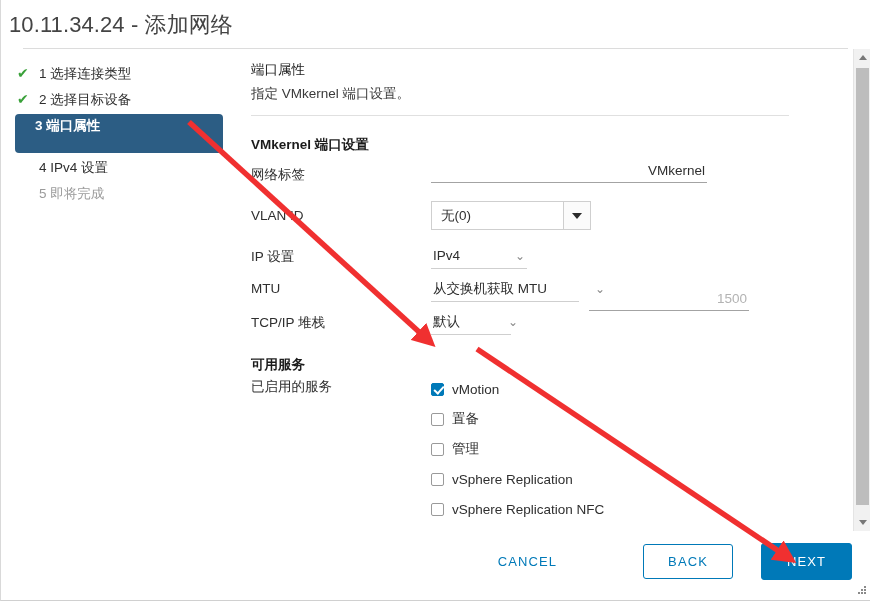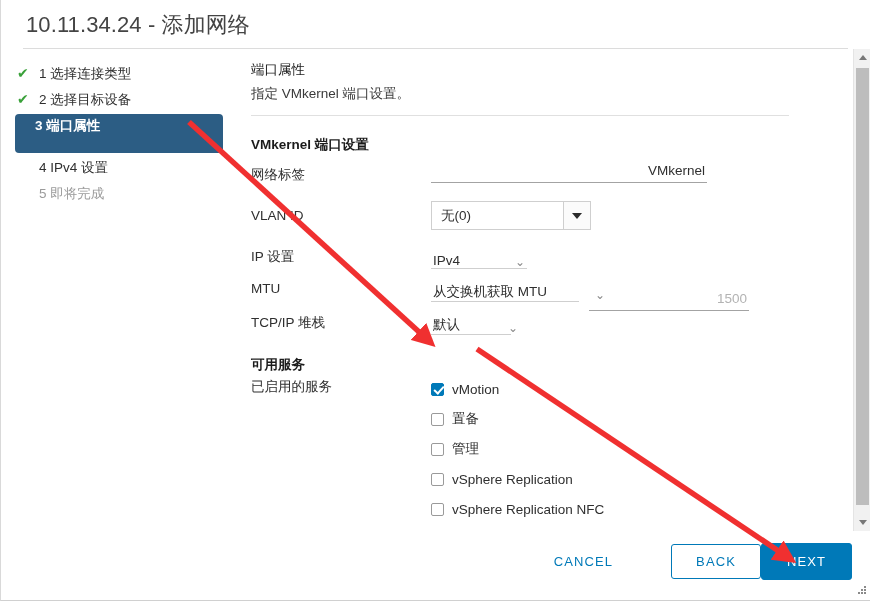--- a/index.html
+++ b/index.html
@@ -20,21 +20,21 @@
 
   
   .titlebar {
     position: absolute;
     left: 0; top: 0; right: 0;
     height: 48px;
     background: #ffffff;
   }
   .dlg-title {
     position: absolute;
-    left: 25px; top: 10px;
+    left: 8px; top: 10px;
     font-size: 22px;
     font-weight: 400;
     color: #444444;
     letter-spacing: 0.1px;
     white-space: nowrap;
   }
   .title-rule {
     position: absolute;
     left: 22px; right: 22px; top: 48px;
     height: 1px;
@@ -178,21 +178,21 @@
   .caret-down {
     width: 0; height: 0;
     border-left: 5px solid transparent;
     border-right: 5px solid transparent;
     border-top: 6px solid #2b2b2b;
   }
 
   
   .usel {
     display: inline-flex;
-    align-items: flex-end;
+    align-items: center;
     border-bottom: 1px solid #cfcfcf;
     height: 26px;
     padding: 0 2px 0 2px;
     gap: 48px;
   }
   .usel .sval {
     font-size: 13.5px;
     color: #2f2f2f;
     white-space: nowrap;
   }
@@ -296,21 +296,21 @@
     position: absolute;
     left: 0; right: 0; bottom: 0;
     height: 69px;
     background: #ffffff;
   }
   .btn-row {
     position: absolute;
     right: 18px; top: 12px;
     display: flex;
     align-items: center;
-    gap: 0;
+    gap: 28px;
   }
   .btn {
     font-family: inherit;
     font-size: 13px;
     letter-spacing: 1.1px;
     cursor: pointer;
   }
   .btn-flat {
     background: transparent;
     border: none;

